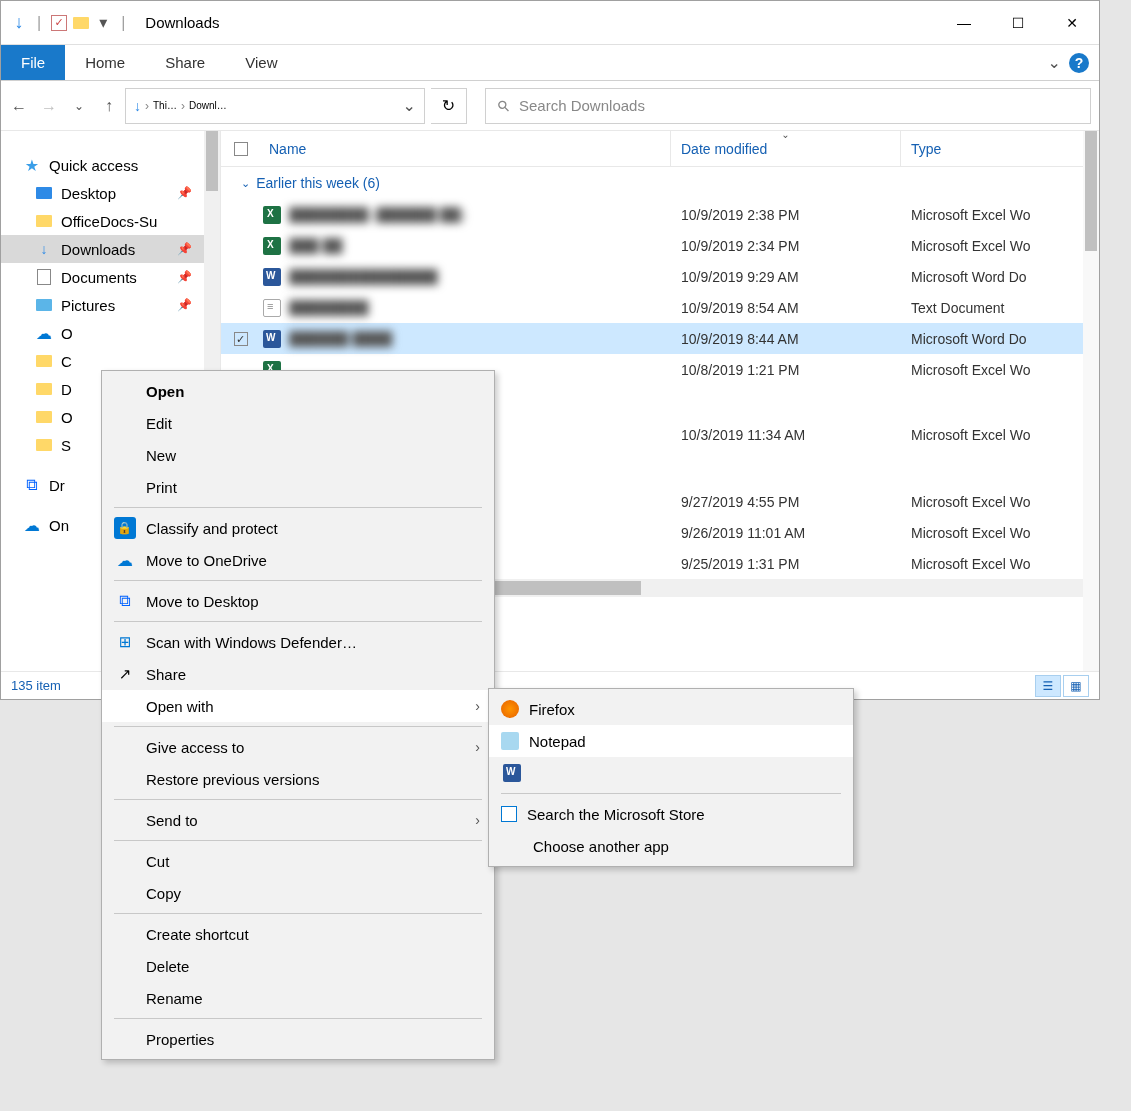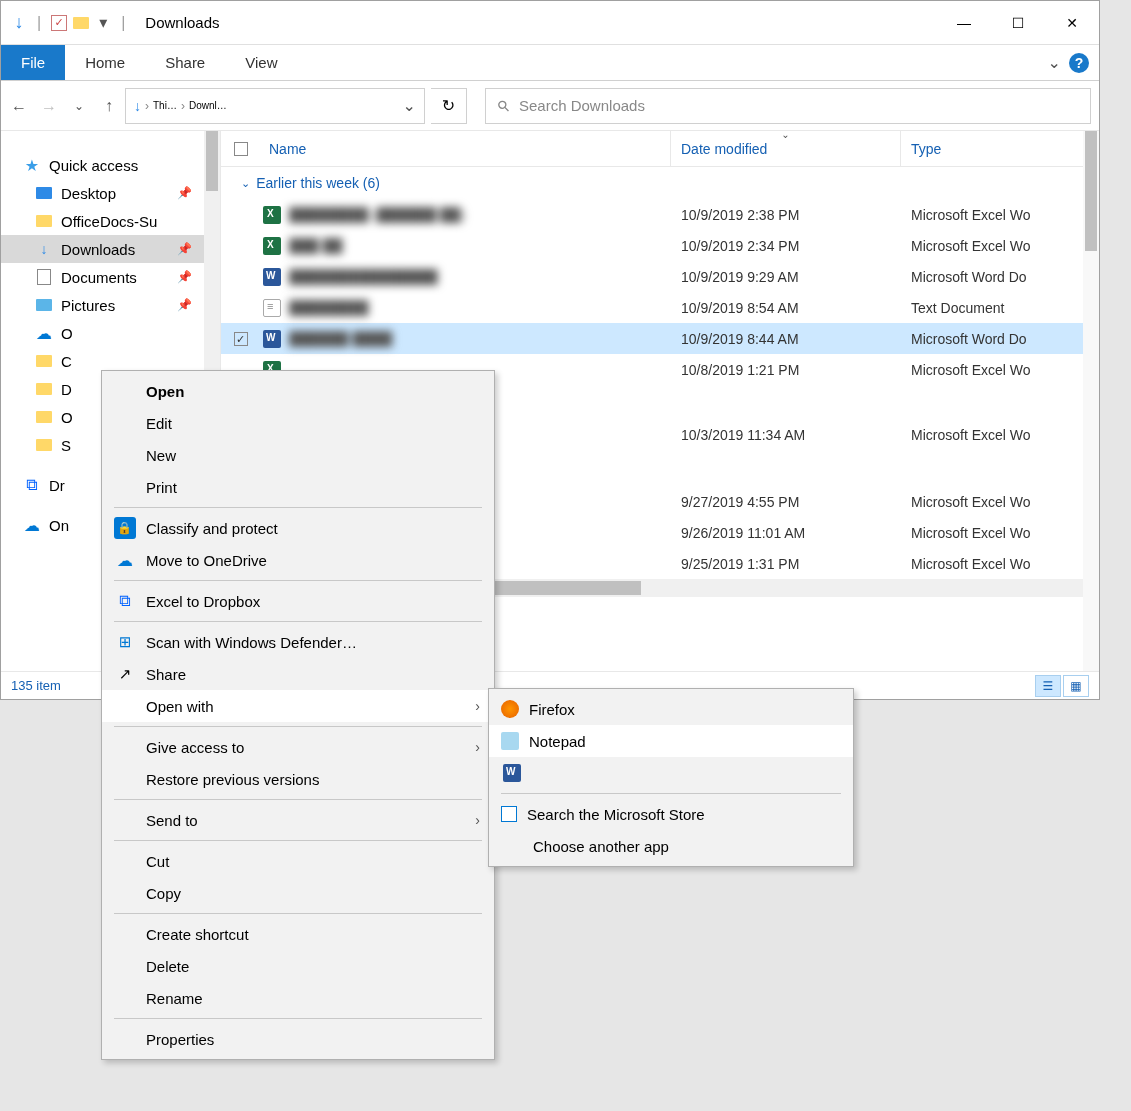--- a/index.html
+++ b/index.html
@@ -377,21 +377,21 @@
       <span class="ctx-icon" style="background:#0078d4;color:#fff;border-radius:3px;font-size:12px;">🔒</span>
       <span class="ctx-label">Classify and protect</span>
     </div>
   <div class="ctx-item">
       <span class="ctx-icon od-icon">☁</span>
       <span class="ctx-label">Move to OneDrive</span>
     </div>
   <div class="ctx-sep"></div>
   <div class="ctx-item">
       <span class="ctx-icon db-icon">⧉</span>
-      <span class="ctx-label">Excel to Dropbox</span>
+      <span class="ctx-label">Move to Desktop</span>
     </div>
   <div class="ctx-sep"></div>
   <div class="ctx-item">
       <span class="ctx-icon" style="color:#0078d4;">⊞</span>
       <span class="ctx-label">Scan with Windows Defender…</span>
     </div>
   <div class="ctx-item">
       <span class="ctx-icon">↗</span>
       <span class="ctx-label">Share</span>
     </div>

